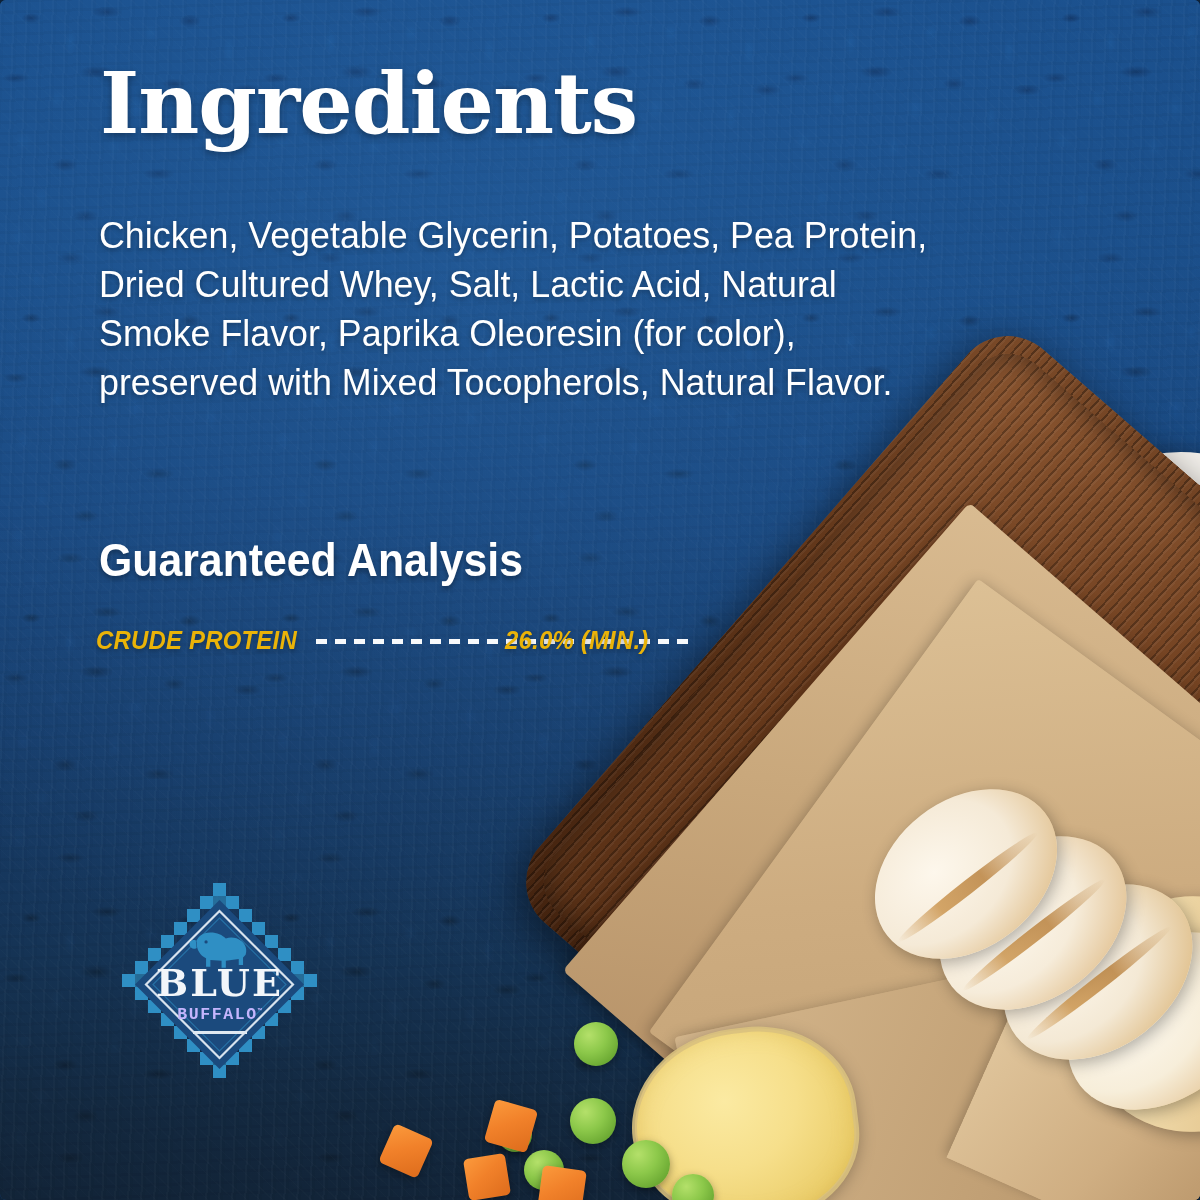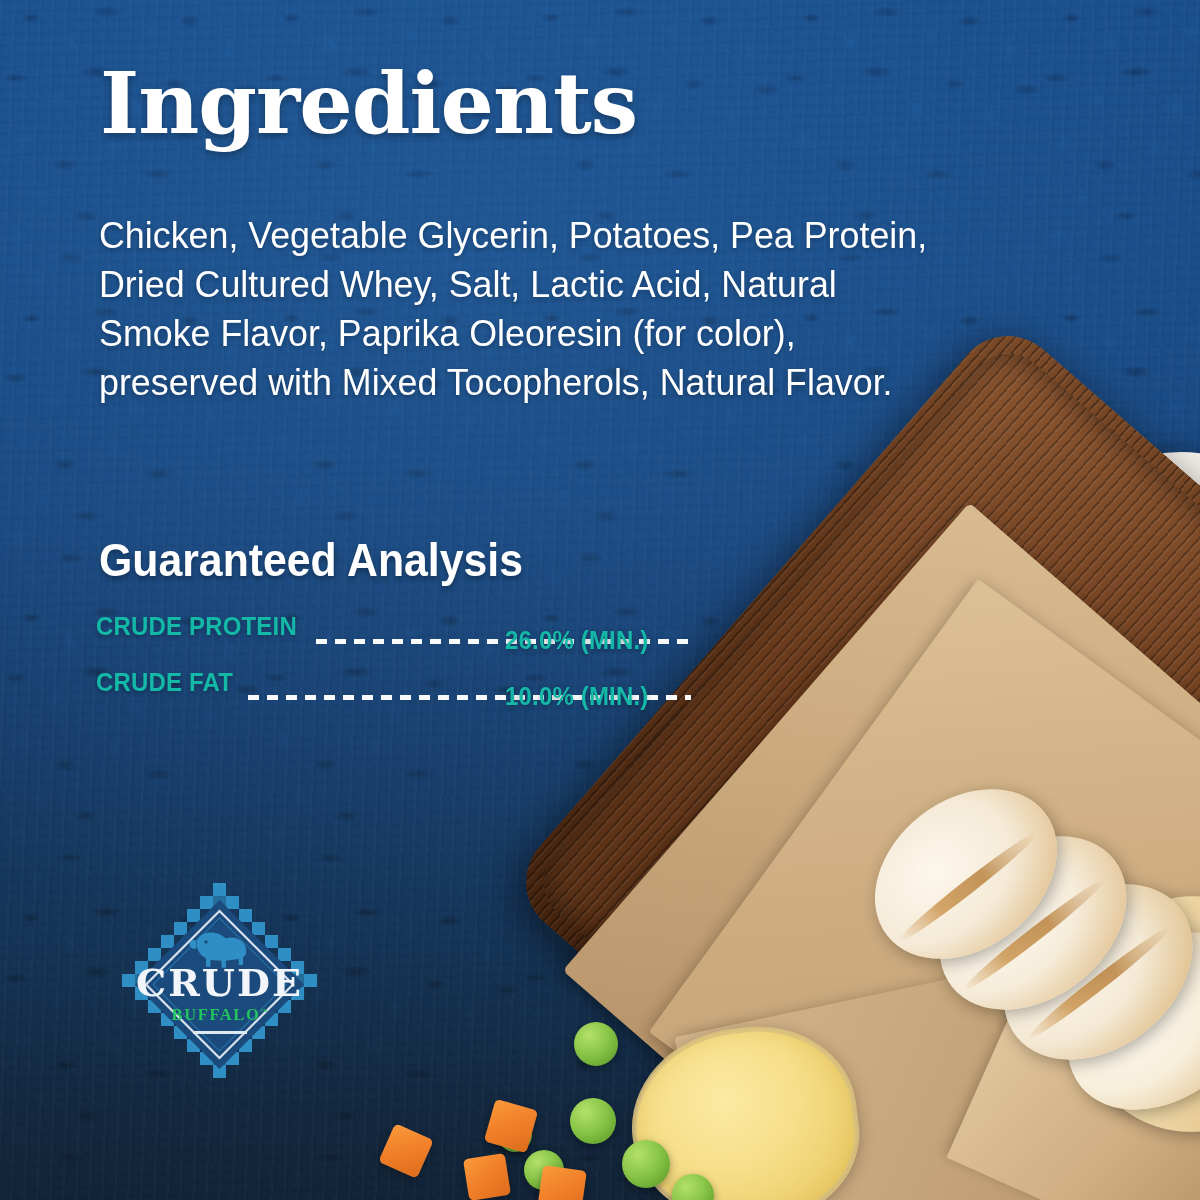--- a/index.html
+++ b/index.html
@@ -1,20 +1,21 @@
 <!DOCTYPE html>
 <html><head>
 <meta charset="utf-8">
 <style>
   html,body{margin:0;padding:0;background:#0e2238;}
   *{box-sizing:border-box;}
   #stage{
     position:relative;width:1200px;height:1200px;overflow:hidden;
     font-family:"Liberation Sans", sans-serif;
     background:#17457f;
+    border-radius:6px;
   }
 
   
   .bg-base{
     position:absolute;inset:0;
     background:
       linear-gradient(to bottom,
         #1a4f8c 0%, #1a4d88 22%, #19477e 42%,
         #173d6b 62%, #153354 80%, #13283f 93%, #122438 100%);
   }
@@ -215,25 +216,26 @@
   .ga-title{
     position:absolute;left:99px;top:537px;
     font-family:"Liberation Sans", sans-serif;
     font-weight:700;font-size:46px;line-height:1;color:#ffffff;
     transform:scaleX(.93);transform-origin:left top;
     text-shadow:0 3px 6px rgba(0,0,0,.32);
   }
 
   .ga-table{position:absolute;left:96px;top:612px;width:600px;}
   .ga-row{
-    position:relative;height:56px;display:flex;align-items:flex-start;
+    position:relative;height:56px;display:flex;align-items:center;
     font-family:"Liberation Sans", sans-serif;
-    font-weight:700;font-size:25.5px;color:#14b8a6;
+    font-weight:700;font-size:25.5px;color:#eab308;
     letter-spacing:.2px;
     text-shadow:0 2px 5px rgba(0,0,0,.30);
+    font-style:italic;
   }
   .ga-label{transform:scaleX(.94);transform-origin:left center;white-space:nowrap;flex:0 0 auto;}
   .ga-lead{
     flex:1 1 auto;height:5px;margin:3px 5px 0 6px;align-self:center;
     background-image:linear-gradient(90deg,#ffffff 0 11px, transparent 11px 19px);
     background-repeat:repeat-x;background-size:19px 5px;background-position:left center;
     opacity:.97;
   }
   .ga-value{
     position:absolute;left:409px;top:0;height:56px;display:flex;align-items:center;
@@ -248,22 +250,22 @@
     position:absolute;left:0;top:0;width:215px;height:215px;
     display:flex;flex-direction:column;align-items:center;justify-content:center;
     pointer-events:none;
   }
   .logo-blue{
     font-family:"DejaVu Serif", serif;font-weight:700;
     font-size:38px;line-height:1;color:#f2f6fa;letter-spacing:2px;
     margin-top:28px;
   }
   .logo-buffalo{
-    font-family:Liberation Serif, serif;font-weight:700;
-    font-size:16.5px;line-height:1;color:#22c55e;letter-spacing:1.6px;
+    font-family:Liberation Mono, monospace;font-weight:700;
+    font-size:16.5px;line-height:1;color:#c4b5fd;letter-spacing:1.6px;
     margin-top:5px;position:relative;
   }
   .logo-tm{font-size:7px;vertical-align:super;letter-spacing:0;}
   .logo-rule{width:54px;height:2.5px;background:#dfe9f2;margin-top:8px;}
 </style>
 </head>
 <body>
 
 <div id="stage">
 
@@ -323,25 +325,20 @@
     <div class="ga-title">Guaranteed Analysis</div>
 
     <div class="ga-table">
 
       <div class="ga-row">
         <span class="ga-label">CRUDE PROTEIN</span>
         <span class="ga-lead"></span>
         <span class="ga-value">26.0% (MIN.)</span>
       </div>
 
-      <div class="ga-row">
-        <span class="ga-label">CRUDE FAT</span>
-        <span class="ga-lead"></span>
-        <span class="ga-value">10.0% (MIN.)</span>
-      </div>
 
 
 
     </div>
 
     <div class="logo">
       <svg viewBox="0 0 215 215" xmlns="http://www.w3.org/2000/svg" aria-hidden="true">
         <defs>
           <clipPath id="dclip">
             <polygon points="107.5,6 209,107.5 107.5,209 6,107.5"></polygon>
@@ -397,21 +394,21 @@
                    L64 33 L64 42 L59 42 L59 35
                    L44 37 L44 45 L39 45 L39 37
                    L26 36 L26 44 L21 44 L21 34
                    C14 31, 10 24, 10 16 Z"></path>
           <path d="M9 13 C4 12, 1 15, 2 19 C3 23, 7 24, 10 22 Z"></path>
           <circle cx="21" cy="15" r="1.9" fill="#1b4a7d"></circle>
         </g>
       </svg>
 
       <div class="logo-wordmark">
-        <div class="logo-blue">CRUDE</div>
+        <div class="logo-blue">BLUE</div>
         <div class="logo-buffalo">
           <span>BUFFALO</span><span class="logo-tm">™</span>
         </div>
         <div class="logo-rule"></div>
       </div>
     </div>
 
   </div>
 </div>
 

